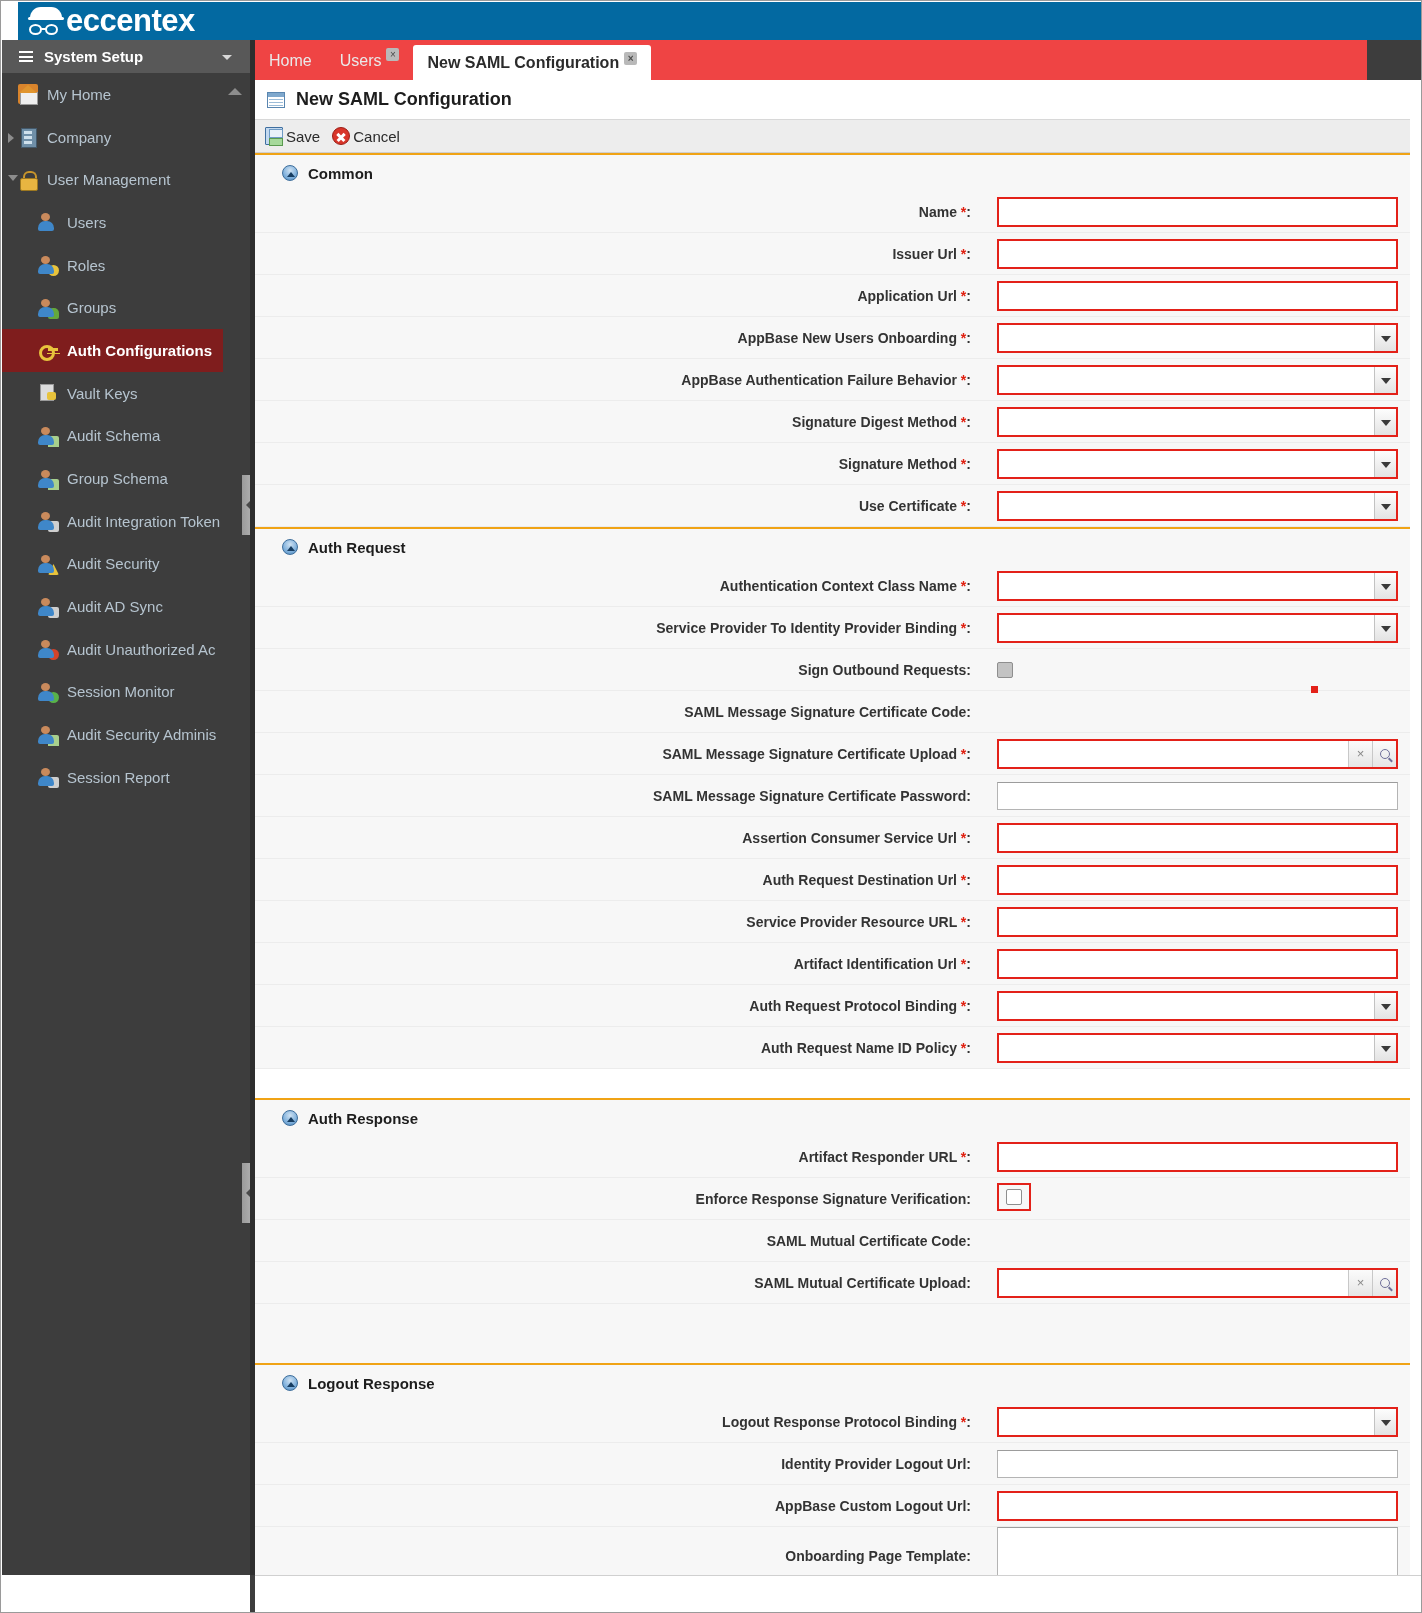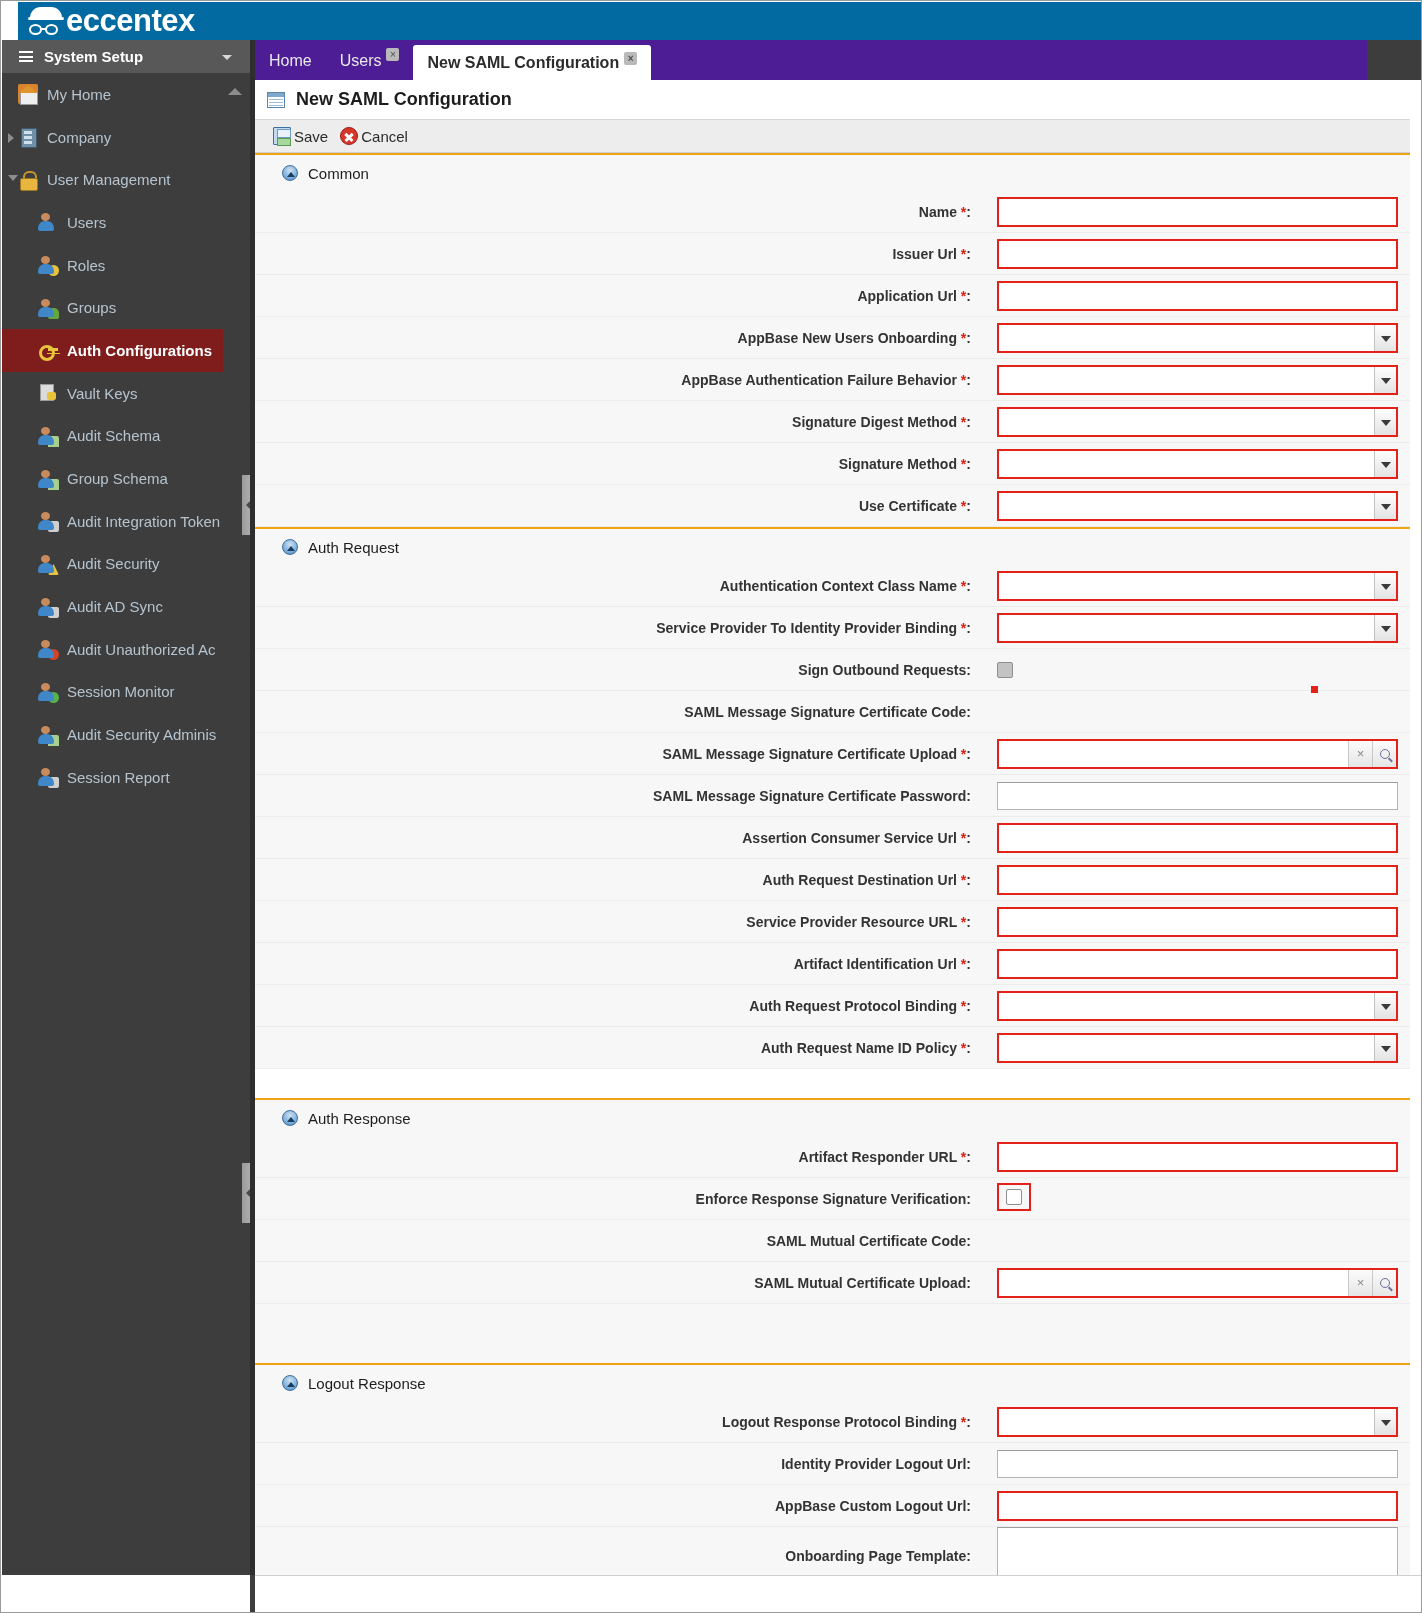--- a/index.html
+++ b/index.html
@@ -179,21 +179,21 @@
     position:absolute; left:249px; top:39px; width:5px; height:1535px; background:#2e2e2e;
   }
   #sidebar-edge-b {
     position:absolute; left:249px; top:1574px; width:5px; height:38px; background:#3d3d3d;
   }
 
   
   #tabstrip {
     position: absolute; left: 254px; top: 39px;
     width: 1112px; height: 40px;
-    background: #4c1d95;
+    background: #ef4444;
   }
   .tab {
     position: relative; float: left;
     height: 40px;
     padding: 0 14px;
     line-height: 42px;
     font-size: 16px;
     color: #e9e9e9;
     white-space: nowrap;
   }
@@ -248,21 +248,21 @@
     content:""; position:absolute; left:1px; top:6px; width:14px; height:1px;
     background:#9cbcd8; box-shadow: 0 3px 0 #9cbcd8, 0 6px 0 #9cbcd8;
   }
   #page-title-text { font-size: 18px; font-weight: bold; color: #1d1d1d; }
 
   #toolbar {
     height: 33px;
     background: #ededed;
     border-bottom: 1px solid #cfcfcf;
     display: flex; align-items: center;
-    padding-left: 18px;
+    padding-left: 10px;
     gap: 6px;
   }
   .tb-btn { display: flex; align-items: center; font-size: 15px; color: #2b2b2b; padding-right: 6px; }
   .ico-save {
     width: 18px; height: 18px; margin-right: 3px; position: relative; flex:0 0 auto;
     background: #c3d9ef; border: 1px solid #3f6fa0; border-radius: 1px;
   }
   .ico-save:before { content:""; position:absolute; left:3px; top:1px; width:12px; height:7px; background:#e9f1f9; border:1px solid #6f9ac4; }
   .ico-save:after  { content:""; position:absolute; left:3px; top:10px; width:12px; height:6px; background:#a6d99b; border:1px solid #5a9a4f; }
   .ico-cancel {
@@ -294,21 +294,21 @@
   .sec-toggle {
     width: 16px; height: 16px; border-radius: 50%;
     background: radial-gradient(circle at 50% 32%, #cfe2f2 0%, #7fb0dc 60%, #4e86b8 100%);
     border: 1px solid #3d6e9c;
     position: relative; margin-right: 10px; flex: 0 0 auto;
   }
   .sec-toggle:after {
     content:""; position:absolute; left:4px; top:6px;
     width:0;height:0;border-left:4px solid transparent;border-right:4px solid transparent;border-bottom:5px solid #173d61;
   }
-  .sec-title { font-size: 15px; font-weight: normal; color: #1d1d1d; }
+  .sec-title { font-size: 15px; font-weight: bold; color: #1d1d1d; }
 
   .row {
     display: flex; align-items: center;
     min-height: 42px;
     border-bottom: 1px solid #ececec;
     background: #f7f7f7;
   }
   .row.tall { min-height: 49px; }
   .row .lbl {
     width: 742px;

